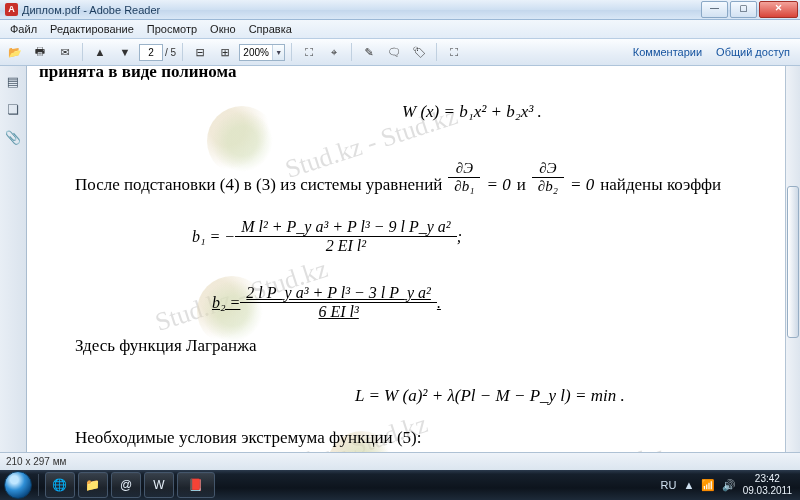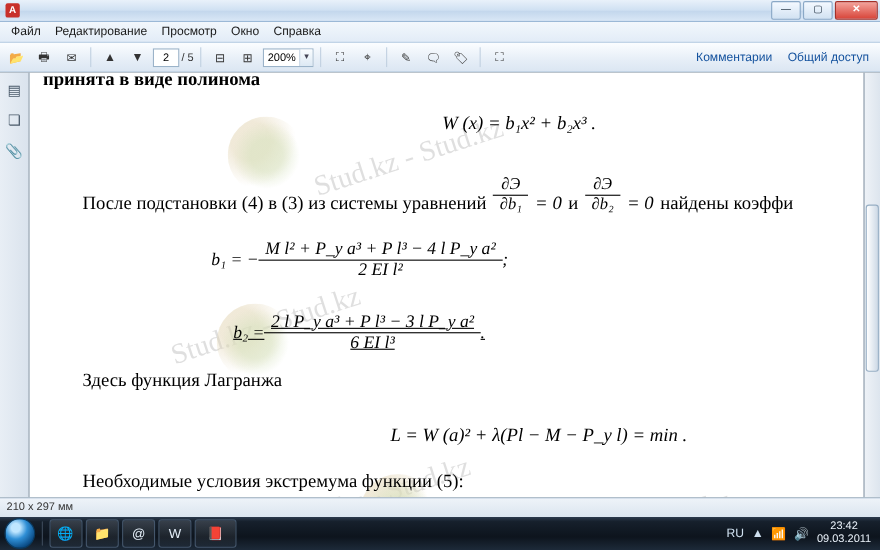--- a/index.html
+++ b/index.html
@@ -324,20 +324,21 @@
   }
   .tray-icn { font-size: 11px; color: #cfe0f0; }
 </style>
 </head>
 <body>
 
 <div class="app">
 
   <div class="titlebar">
     <div class="tb-icon">A</div>
+    <div class="tb-title">Диплом.pdf - Adobe Reader</div>
     <div class="win-buttons">
       <div class="win-btn">—</div>
       <div class="win-btn">▢</div>
       <div class="win-btn close">✕</div>
     </div>
   </div>
 
   <div class="menubar">
     <div class="mi">Файл</div>
     <div class="mi">Редактирование</div>
@@ -414,21 +415,21 @@
             <span class="num">∂Э</span>
             <span class="den">∂b₂</span>
           </span>
           <span class="eq">= 0</span>
           <span>найдены коэффи</span>
         </div>
 
         <div class="line" style="left:165px; top:152px; font-size:16px; display:flex; align-items:center;">
           <span class="eq">b₁ = −</span>
           <span class="frac" style="font-size:16px;">
-            <span class="num">M l² + P_y a³ + P l³ − 4 l P_y a²</span>
+            <span class="num">M l² + P_y a³ + P l³ − 9 l P_y a²</span>
             <span class="den">2 EI l²</span>
           </span>
           <span class="eq">;</span>
         </div>
 
         <div class="line" style="left:185px; top:218px; font-size:16px; display:flex; align-items:center;text-decoration:underline;">
           <span class="eq">b₂ =</span>
           <span class="frac" style="font-size:16px;">
             <span class="num">2 l P_y a³ + P l³ − 3 l P_y a²</span>
             <span class="den">6 EI l³</span>

